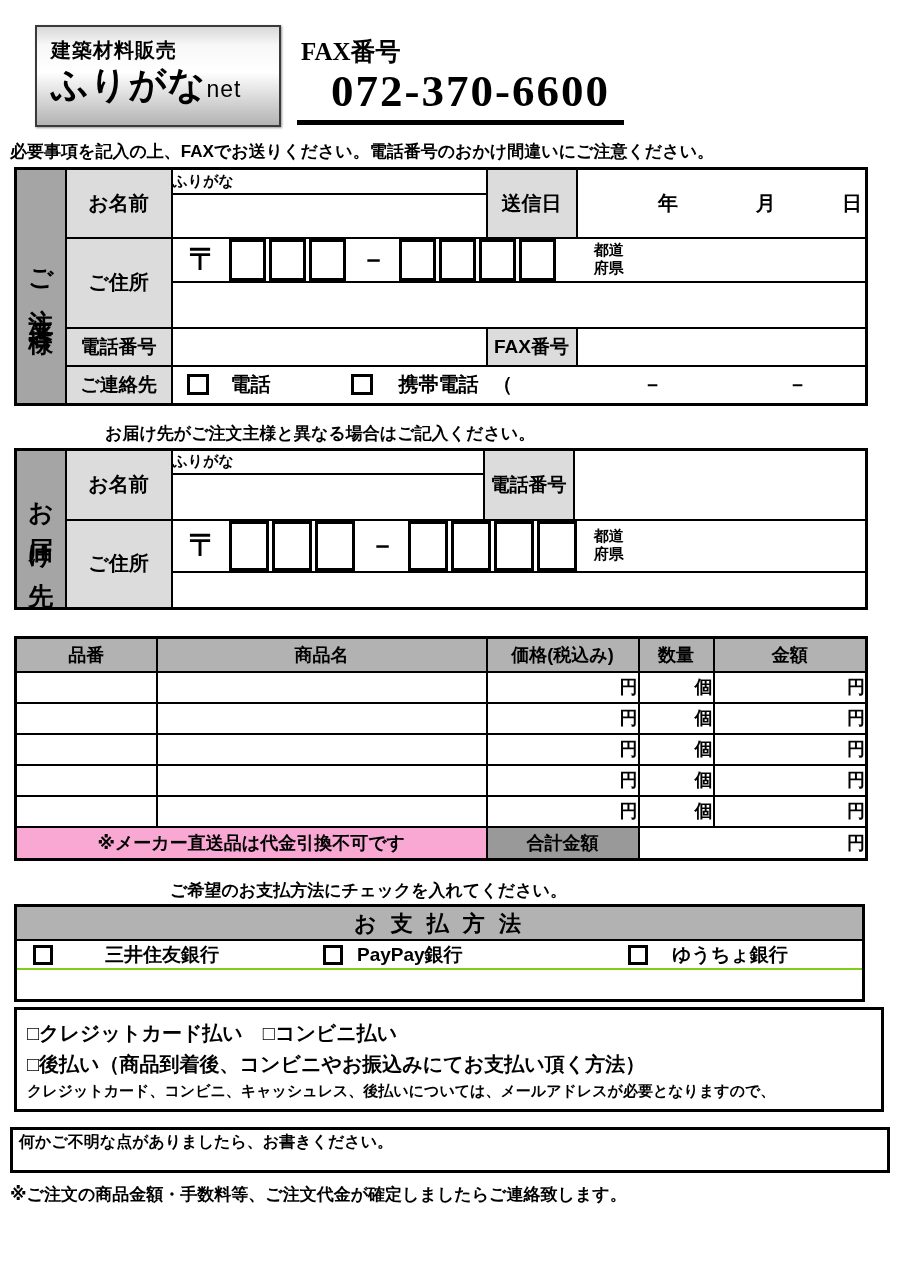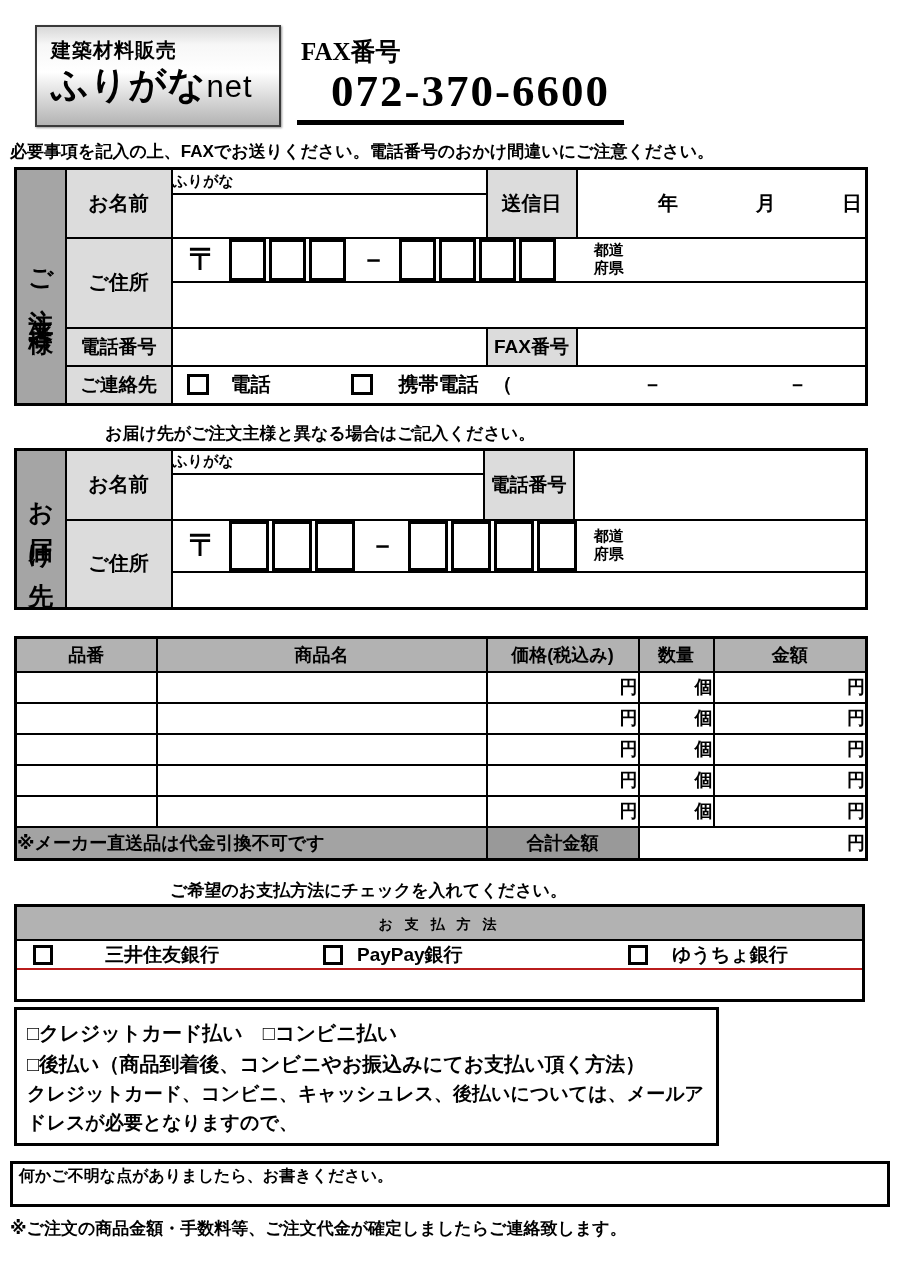--- a/index.html
+++ b/index.html
@@ -12,21 +12,21 @@
 
   
   .header { display:flex; align-items:center; margin:24px 0 0 10px; height:104px;padding-left:25px; }
   .logo-box {
     width:246px; height:102px; border:2px solid #3a3a3a;
     background:linear-gradient(180deg,#d8d8d8 0%,#f7f7f7 18%,#ffffff 46%,#dadada 72%,#b3b3b3 100%);
     padding:10px 0 0 14px; box-shadow:1px 1px 2px rgba(0,0,0,.4);
   }
   .logo-small { font-size:20px; letter-spacing:1px; }
   .logo-large { font-size:37px; line-height:1.15; letter-spacing:1px; }
-  .logo-large .net { font-size:31px; font-weight:normal; }
+  .logo-large .net { font-size:23px; font-weight:normal; }
   .page-title { font-size:47px; margin:22px 0 0 12px; letter-spacing:2px; }
   .fax-block { margin:8px 0 0 16px; border-bottom:5px solid #000; padding:0 14px 4px 0; }
   .fax-label { font-size:25px; margin-left:4px; }
   .fax-number { font-size:45px; margin-left:34px; letter-spacing:2px; line-height:1.05; }
 
   .instruction { font-size:17px; margin:12px 0 0 10px; }
 
   
   table.ftable { border-collapse:collapse; border:3px solid #000; margin-left:14px; table-layout:fixed; }
   table.ftable td { border:2px solid #000; padding:0; vertical-align:middle; }
@@ -50,37 +50,37 @@
   .date-cell span { position:absolute; top:50%; transform:translateY(-50%); }
 
   .cbx { display:inline-block; border:3px solid #000; background:#fff; width:22px; height:21px; flex:none; }
   .contact-flex { display:flex; align-items:center; font-size:20px; }
 
   
   table.items { border-collapse:collapse; border:3px solid #000; margin:26px 0 0 14px; table-layout:fixed; }
   table.items td, table.items th { border:2px solid #000; padding:0; }
   table.items th { background:#b2b2b2; font-size:18px; height:34px; }
   td.unit { font-size:18px; font-weight:bold; text-align:right; padding-right:6px; }
-  td.note-cell { background:#a3a3a3; font-size:18px; }
+  td.note-cell { background:#f9a8d4; text-align:center; font-size:18px; }
   td.total-cell { background:#999999; text-align:center; font-size:18px; }
 
   
   .caption { font-size:17px; }
   .pay-table { width:851px; margin:2px 0 0 14px; border:3px solid #000; }
-  .pay-head { height:34px; background:#b2b2b2; border-bottom:2px solid #000; text-align:center; font-size:14px; line-height:34px; letter-spacing:4px; }
+  .pay-head { height:34px; background:#b2b2b2; border-bottom:2px solid #000; text-align:center; font-size:22px; line-height:34px; letter-spacing:4px; }
   .pay-row { position:relative; height:29px; }
-  .pay-row1 { border-bottom:2px solid #b91c1c; }
+  .pay-row1 { border-bottom:2px solid #84cc16; }
   .pay-row .cbx2 { position:absolute; top:4px; width:20px; height:20px; border:3px solid #000; }
   .pay-row .optlbl { position:absolute; top:50%; transform:translateY(-50%); font-size:19px; }
   .pay-row2-left { position:absolute; left:0; top:0; width:296px; height:100%; border-right:2px solid #000; }
   .cod-note { position:absolute; left:302px; right:4px; top:50%; transform:translateY(-50%); font-size:14.5px; letter-spacing:-0.3px; white-space:nowrap; }
 
-  .credit-box { width:705px; margin:5px 0 0 14px; border:3px solid #000; padding:8px 10px 6px 10px; }
+  .credit-box { width:870px; margin:5px 0 0 14px; border:3px solid #000; padding:8px 10px 6px 10px; }
   .credit-line { font-size:20px; line-height:1.55; }
-  .credit-note { font-size:19px; line-height:1.5; }
+  .credit-note { font-size:15px; line-height:1.5; }
 
   .comments-box { width:880px; height:46px; margin:15px 0 0 10px; border:3px solid #000; padding:2px 6px; font-size:16px; }
 
   .foot-note { font-size:17px; margin:10px 0 0 10px; line-height:1.45; }
 </style>
 </head>
 <body>
 
 <div class="header">
   <div class="logo-box">

